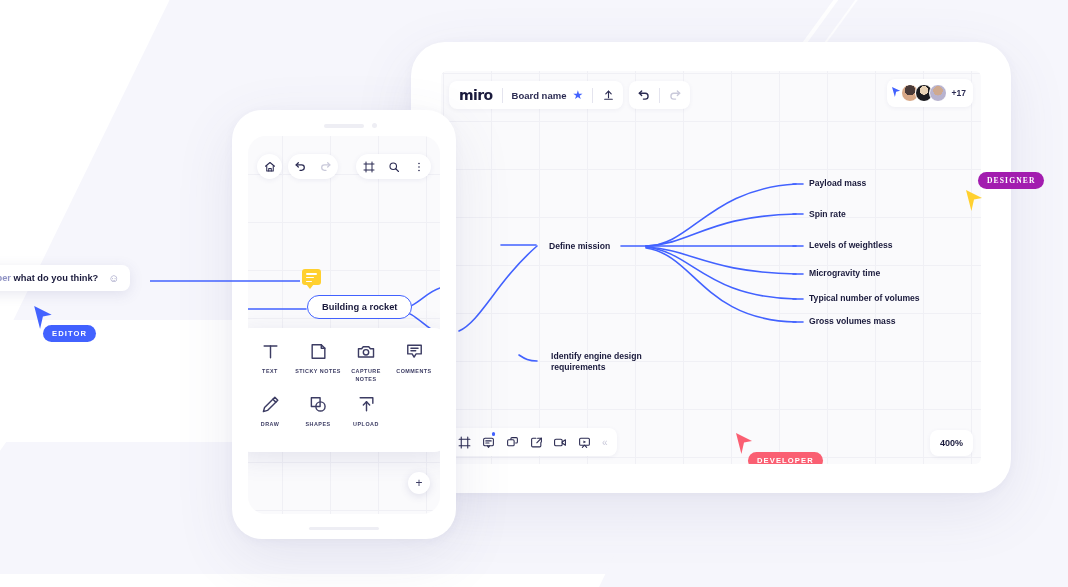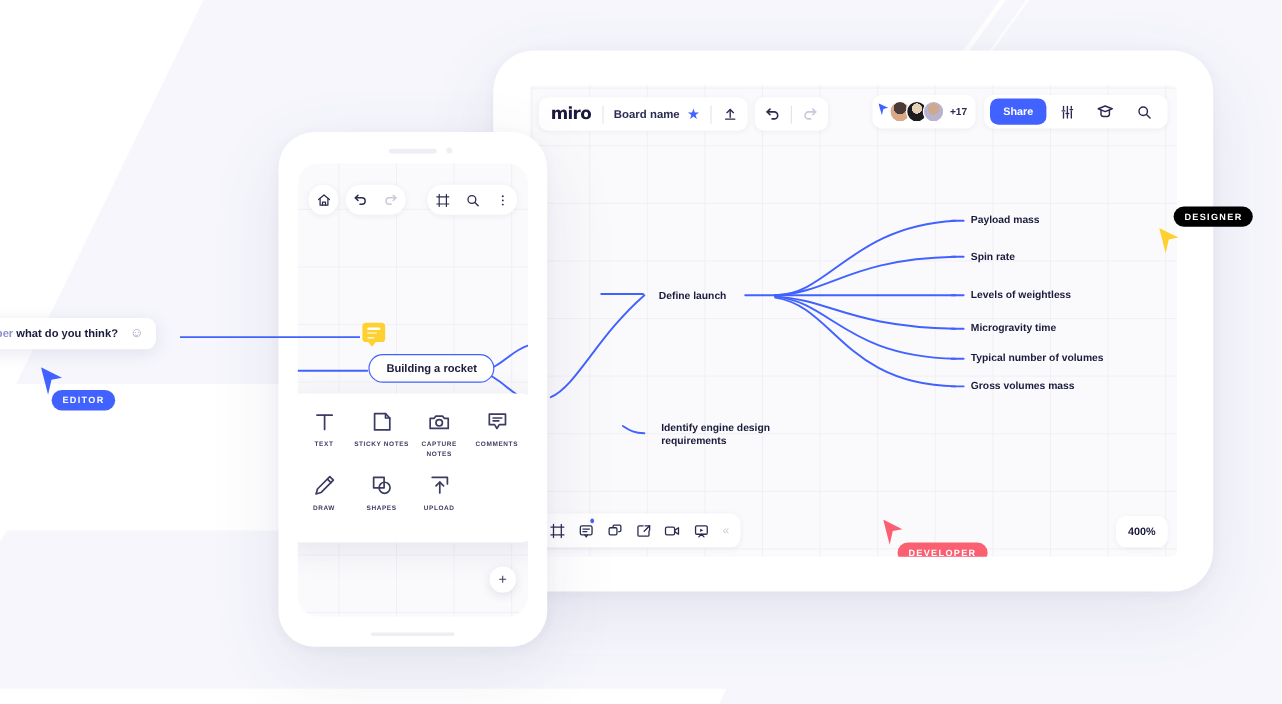--- a/index.html
+++ b/index.html
@@ -256,21 +256,21 @@
   .emoji-ic { color: #9a9ac0; font-size: 11px; }
 
   .cur { position: absolute; }
   .cur-tag {
     position: absolute; border-radius: 999px;
     font-size: 7.6px; font-weight: 700; letter-spacing: 1.1px;
     color: #fff; padding: 4px 9px; white-space: nowrap;
   }
   .tag-editor { background: #4262ff; }
   .tag-dev { background: #fa5f72; }
-  .tag-designer { background: #000000; color: #fff; }
+  .tag-designer { background: #a21caf; color: #fff; font-family: Liberation Serif, serif; }
 </style>
 </head>
 <body>
 
 <div id="stage">
 
   <div class="bg-shape bg-diag-1"></div>
   <div class="bg-shape bg-diag-2"></div>
   <div class="bg-shape bg-diag-3"></div>
   <div class="bg-streak"></div>
@@ -317,41 +317,20 @@
           <span class="cursor-mini">
             <svg width="9" height="11" viewBox="0 0 10 12" fill="currentColor">
                 <path d="M0 0 L9 4 L4.6 5.2 L3.2 11 Z"></path>
               </svg>
           </span>
           <span class="av av1"></span>
           <span class="av av2"></span>
           <span class="av av3"></span>
           <span class="av-more">+17</span>
         </div>
-        <div class="pill" style="padding:0 5px; gap:2px;">
-          <button class="share-btn">Share</button>
-          <div class="ico-btn">
-            <svg width="13" height="13" viewBox="0 0 24 24" fill="none" stroke="currentColor" stroke-width="2.1" stroke-linecap="round">
-              <path d="M6 3v5M6 12v9M12 3v9M12 16v5M18 3v3M18 10v11"></path>
-              <path d="M4 10h4M10 14h4M16 8h4"></path>
-            </svg>
-          </div>
-          <div class="ico-btn">
-            <svg width="14" height="14" viewBox="0 0 24 24" fill="none" stroke="currentColor" stroke-width="2.1" stroke-linecap="round" stroke-linejoin="round">
-              <path d="M2 8l10-4 10 4-10 4z"></path>
-                <path d="M6 10.2V16c0 1.6 2.7 3 6 3s6-1.4 6-3v-5.8"></path>
-            </svg>
-          </div>
-          <div class="ico-btn">
-            <svg width="13" height="13" viewBox="0 0 24 24" fill="none" stroke="currentColor" stroke-width="2.2" stroke-linecap="round">
-              <circle cx="10.5" cy="10.5" r="6.5"></circle>
-                <path d="M15.5 15.5L21 21"></path>
-            </svg>
-          </div>
-        </div>
       </div>
 
       <svg style="position:absolute;left:0;top:0;" width="540" height="393">
         <g fill="none" stroke="#4262ff" stroke-width="1.6" stroke-linecap="round">
 
           <path d="M60 174 C80 174 85 174 95 174"></path>
 
           <path d="M18 260 C40 250 56 210 96 175"></path>
 
           <path d="M78 284 C84 288 88 290 96 290"></path>
@@ -367,21 +346,21 @@
 
           <path d="M352 113 L362 113"></path>
           <path d="M352 143 L362 143"></path>
           <path d="M352 175 L362 175"></path>
           <path d="M352 203 L362 203"></path>
           <path d="M352 228 L362 228"></path>
           <path d="M352 251 L362 251"></path>
         </g>
       </svg>
 
-      <div class="node-label" style="left:108px; top:170px;">Define launch</div>
+      <div class="node-label" style="left:108px; top:170px;">Define mission</div>
       <div class="node-label wrap" style="left:110px; top:280px; width:104px;">Identify engine design requirements</div>
 
       <div class="node-label" style="left:368px; top:107px;">Payload mass</div>
       <div class="node-label" style="left:368px; top:138px;">Spin rate</div>
       <div class="node-label" style="left:368px; top:169px;">Levels of weightless</div>
       <div class="node-label" style="left:368px; top:197px;">Microgravity time</div>
       <div class="node-label" style="left:368px; top:222px;">Typical number of volumes</div>
       <div class="node-label" style="left:368px; top:245px;">Gross volumes mass</div>
 
       <div class="cur" style="left:295px; top:362px;">

